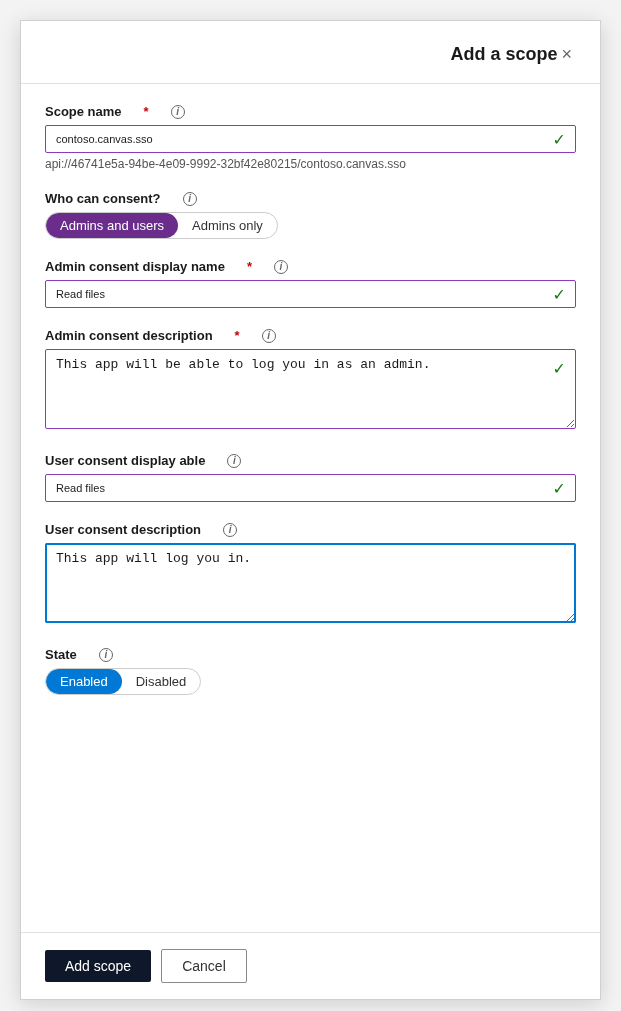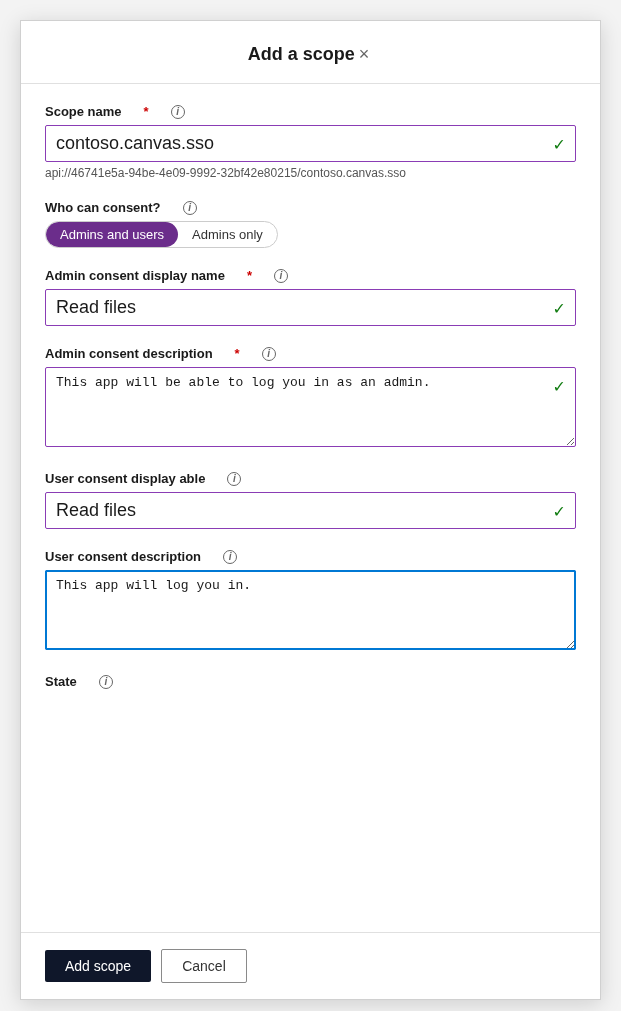--- a/index.html
+++ b/index.html
@@ -17,21 +17,21 @@
       width: 600px;
       min-height: 980px;
       border: 1px solid #d0d0d0;
       box-shadow: 0 4px 20px rgba(0,0,0,0.15);
       display: flex;
       flex-direction: column;
       position: relative;
     }
     .dialog-header {
       display: flex;
-      justify-content: center;
+      justify-content: flex-end;
       align-items: center;
       padding: 20px 24px 16px 24px;
       border-bottom: 1px solid #e0e0e0;
     }
     .dialog-title {
       font-size: 18px;
       font-weight: 600;
       color: #1a1a1a;
     }
     .close-btn {
@@ -80,21 +80,21 @@
       font-style: italic;
       font-weight: 600;
       cursor: help;
       flex-shrink: 0;
     }
     .text-input {
       width: 100%;
       border: 1px solid #8a3cb5;
       border-radius: 2px;
       padding: 7px 32px 7px 10px;
-      font-size: 18px;
+      font-size: 11px;
       color: #1a1a1a;
       outline: none;
       position: relative;
     }
     .input-wrapper {
       position: relative;
     }
     .input-check {
       position: absolute;
       right: 10px;
@@ -268,20 +268,24 @@
       <div class="textarea-wrapper">
         <textarea class="textarea-input textarea-focused" style="">This app will log you in.</textarea>
       </div>
     </div>
 
     <div class="field-group">
       <div class="field-label">
         <span>State</span>
         <span class="info-icon" title="More info">i</span>
       </div>
+      <div class="toggle-group">
+        <button class="toggle-option active-blue">Enabled</button>
+        <button class="toggle-option">Disabled</button>
+      </div>
     </div>
 
   </div>
 
   <div class="dialog-footer">
     <button class="btn-primary">Add scope</button>
     <button class="btn-secondary">Cancel</button>
   </div>
 </div>
 

